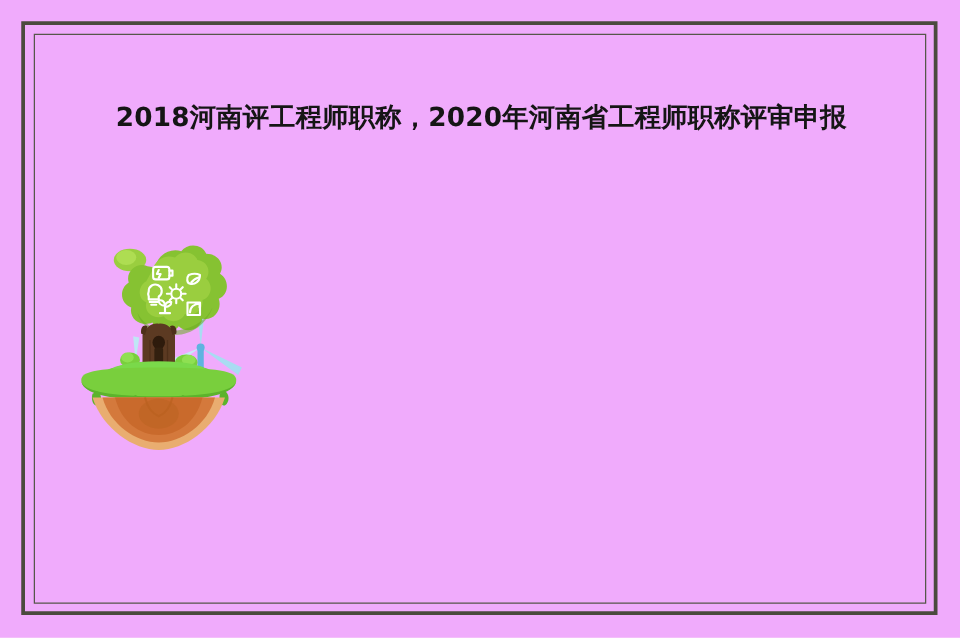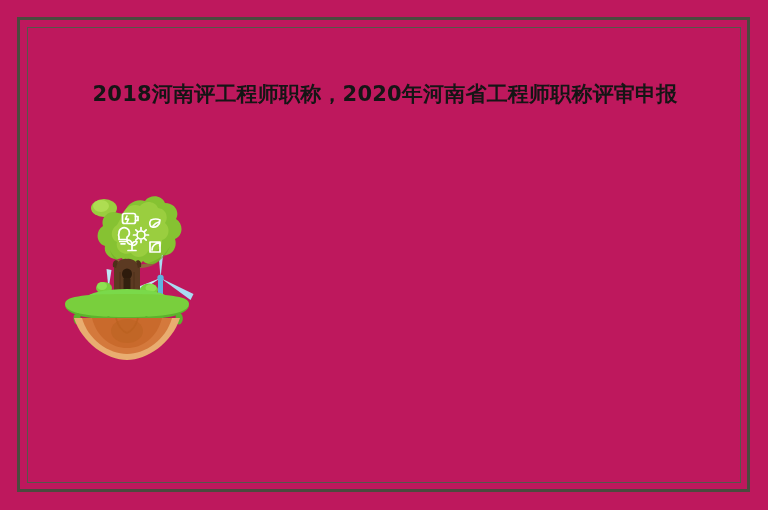--- a/index.html
+++ b/index.html
@@ -11,21 +11,21 @@
     height: 510px;
     background: #fdfcf3;
     font-family: "Liberation Sans", sans-serif;
     overflow: hidden;
   }
 
   #page {
     position: relative;
     width: 768px;
     height: 510px;
-    background: #be185d;
+    background: #f0abfc;
   }
 
   
   .frame-outer {
     position: absolute;
     left: 17px;
     top: 17px;
     width: 733px;
     height: 475px;
     border: 3px solid #4b4a3e;

